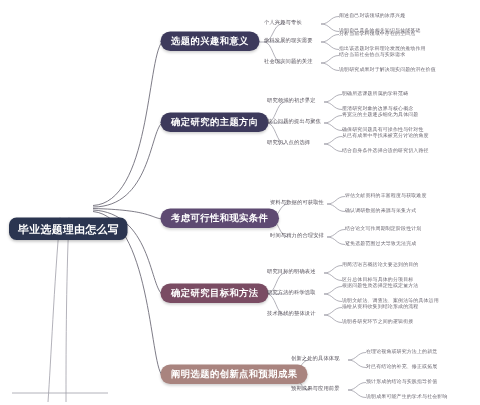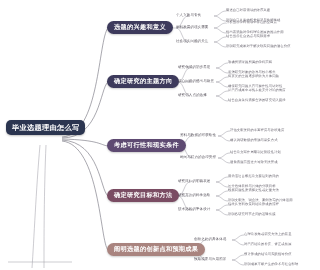--- a/index.html
+++ b/index.html
@@ -117,21 +117,21 @@
       <path d="M 186 250 L 194 250"></path>
       <path d="M 194 250 C 200 250 200 240 206 240"></path>
       <path d="M 194 250 C 200 250 200 260 206 260"></path>
       <path d="M 232 240 C 238 240 238 235 244 235"></path>
       <path d="M 232 240 C 238 240 238 245 244 245"></path>
       <path d="M 232 260 C 238 260 238 255 244 255"></path>
       <path d="M 232 260 C 238 260 238 265 244 265"></path>
     </g>
   </svg>
 
-  <div class="node root" style="left:6px;top:120px;">
+  <div class="node root" style="left:6px;top:145px;">
     <span>毕业选题理由怎么写</span>
   </div>
 
   <div class="node branch" style="left:107px;top:21px;background:#3d3a5c;">
     <span>选题的兴趣和意义</span>
   </div>
   <div class="subtopic" style="left:176px;top:13px;">个人兴趣与专长</div>
   <div class="subtopic" style="left:176px;top:25px;">学科发展的现实需要</div>
   <div class="subtopic" style="left:176px;top:39px;">社会现实问题的关注</div>
   <div class="leaf" style="left:226px;top:8px;">阐述自己对该领域的浓厚兴趣</div>

